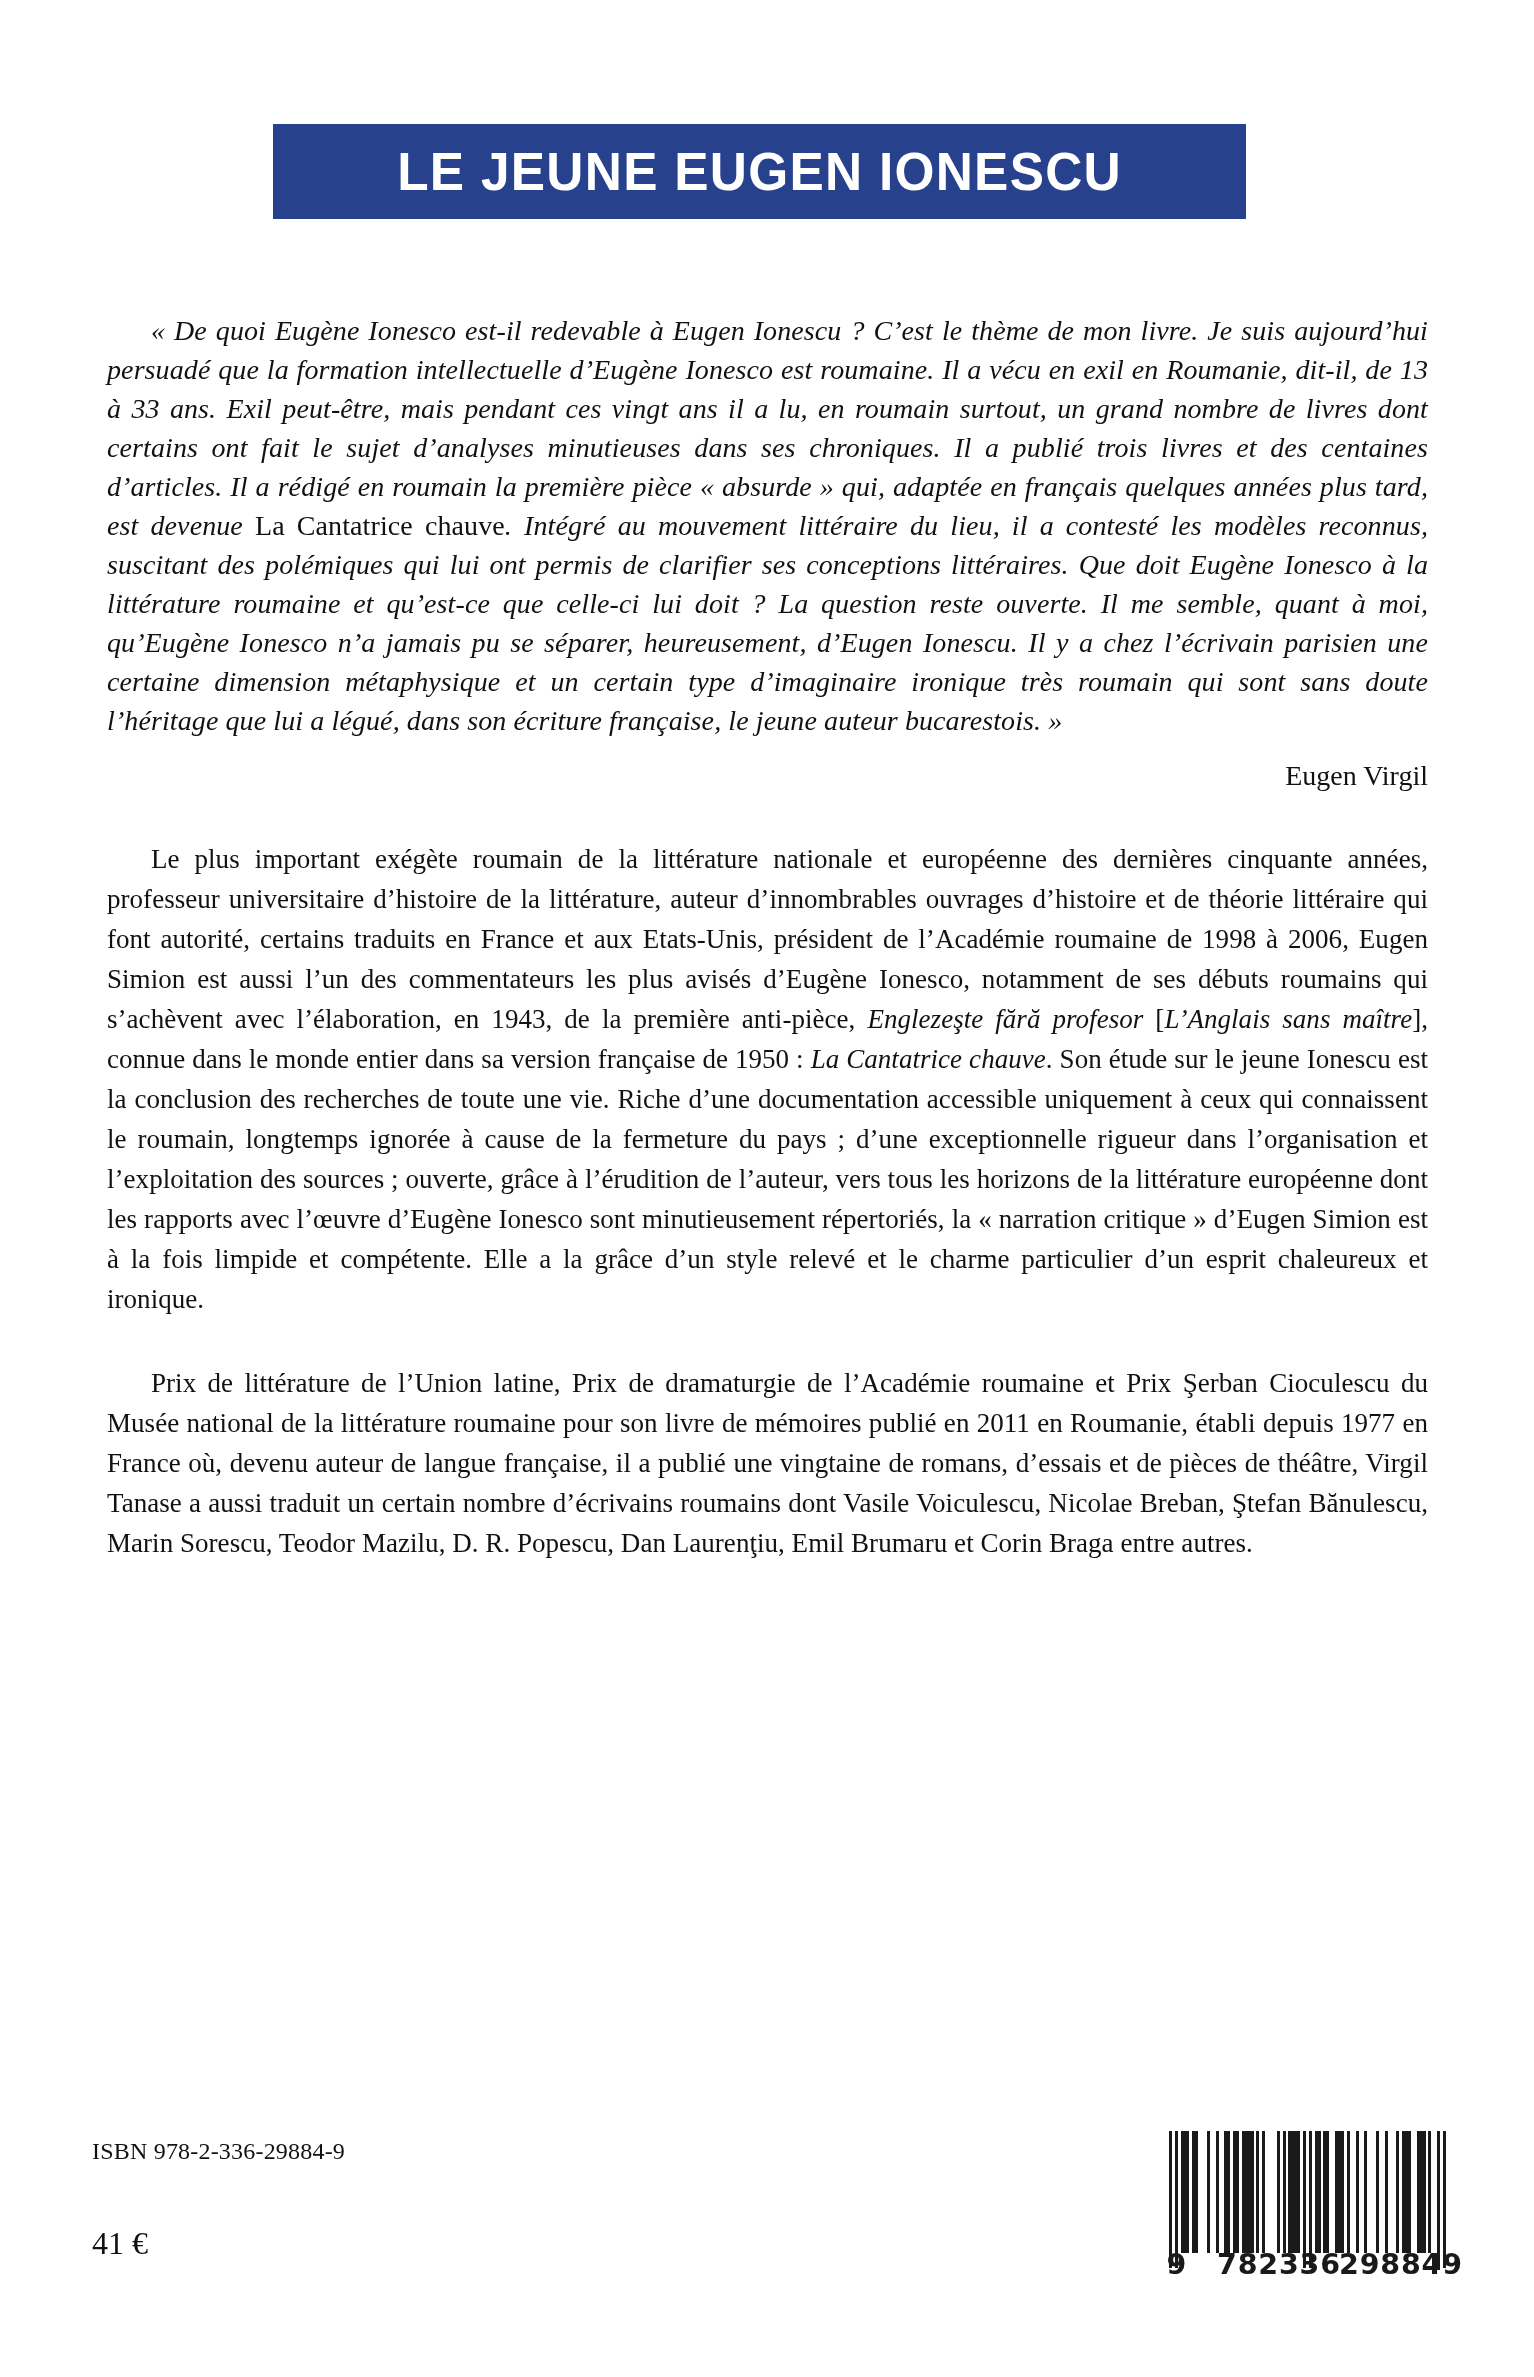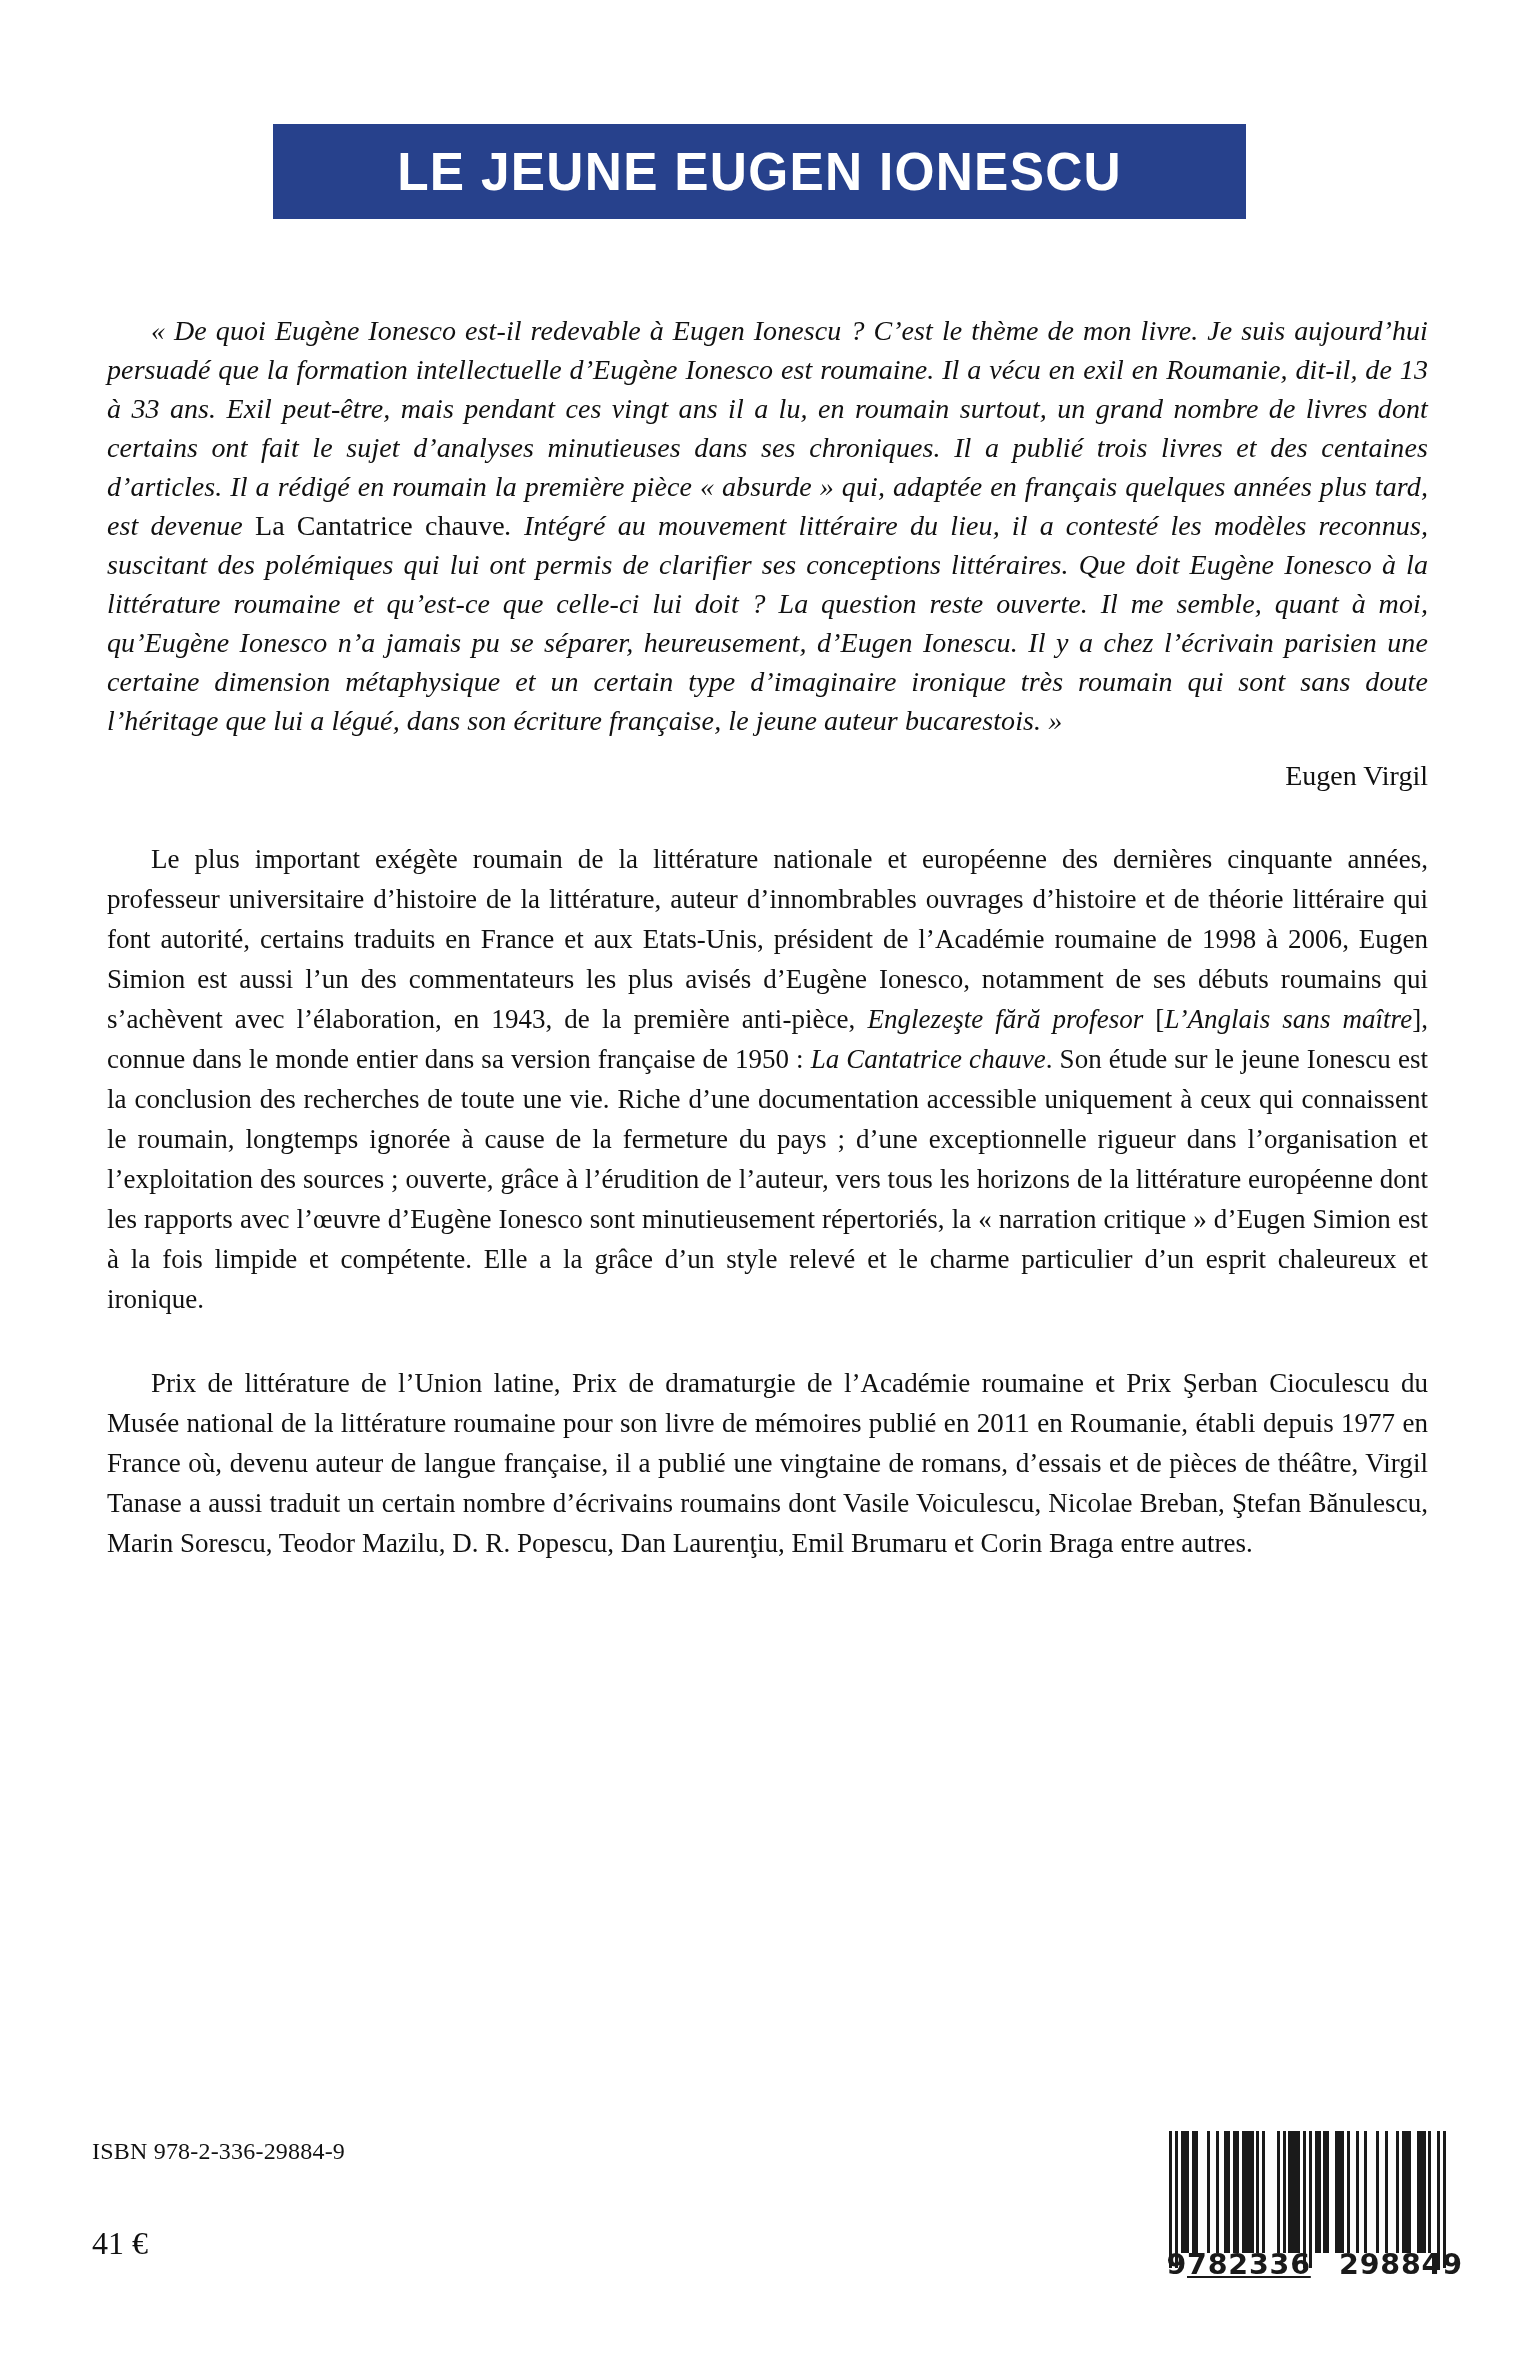--- a/index.html
+++ b/index.html
@@ -150,21 +150,21 @@
     font-weight: bold;
     color: #1a1a1a;
     letter-spacing: 0.8px;
   }
   .barcode-digits span {
     position: absolute;
     top: 0;
     white-space: pre;
   }
   .bd-left  { left: -2.5px; }
-  .bd-mid   { left: 18px; text-decoration: underline; }
+  .bd-mid   { left: 48px; }
   .bd-right { left: 153px; margin-left: 17px; }
 </style>
 </head>
 <body>
 
 <div class="page">
 
   <div class="title-banner">
     <span class="title-text">LE JEUNE EUGEN IONESCU</span>
   </div>

